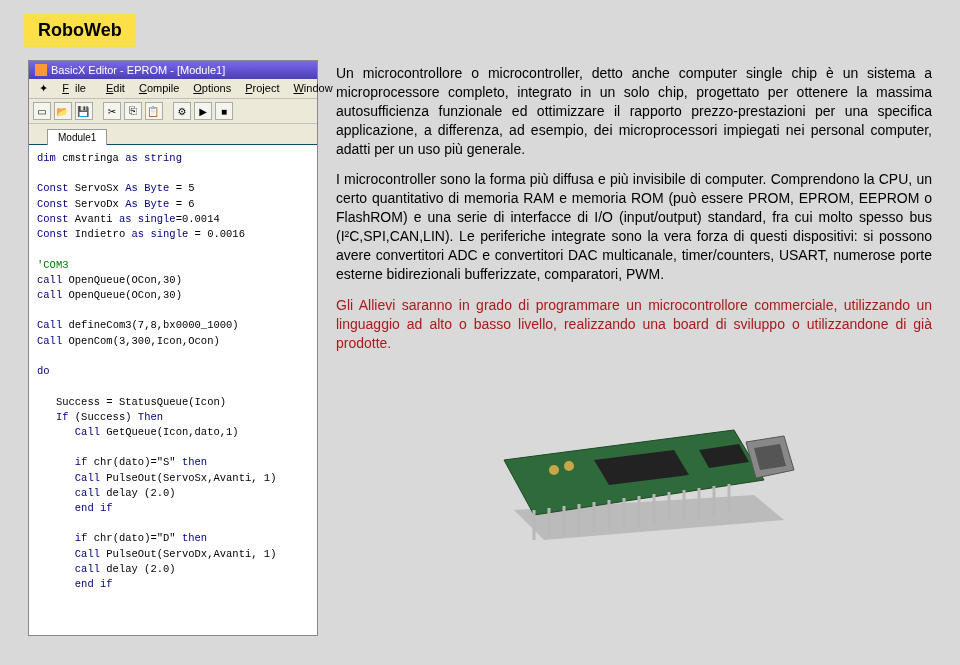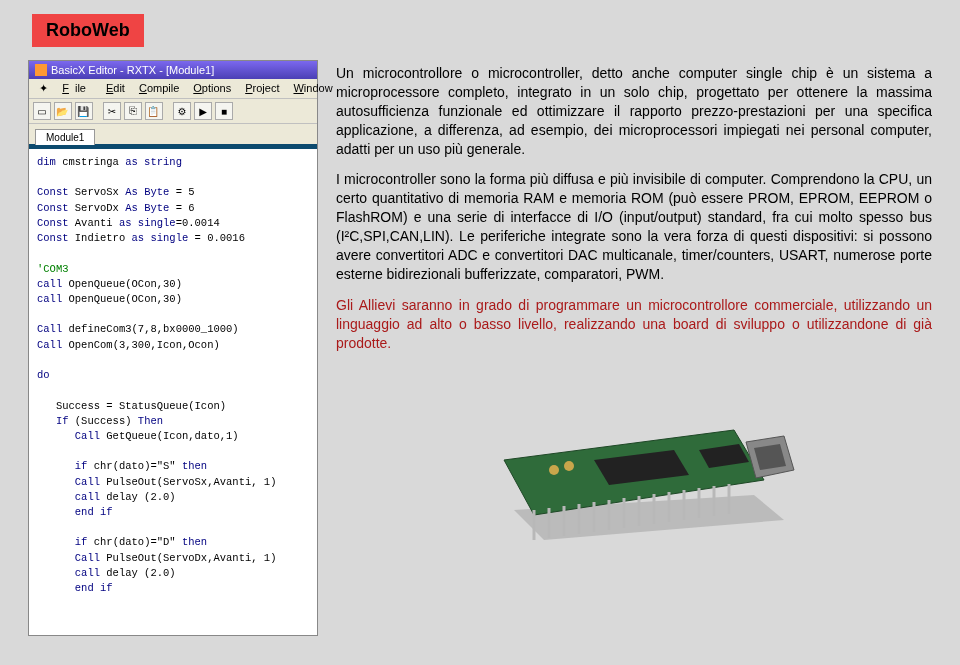--- a/index.html
+++ b/index.html
@@ -13,22 +13,22 @@
   }
   .page {
     width: 960px;
     height: 665px;
     background: #d9d9d9;
     position: relative;
   }
   .tab {
     position: absolute;
     top: 14px;
-    left: 32px;
-    background: #ef4444;
+    left: 24px;
+    background: #fde047;
     color: #000;
     font-weight: bold;
     font-size: 18px;
     padding: 6px 14px;
   }
   .content-row {
     position: absolute;
     top: 60px;
     left: 28px;
     right: 28px;
@@ -77,23 +77,23 @@
   .tb-btn {
     width: 18px; height: 18px;
     border: 1px solid #aaa;
     background: #f5f5f0;
     display: flex; align-items: center; justify-content: center;
     font-size: 10px;
   }
   .tb-sep { width: 4px; }
   .tabstrip {
     background: #ece9d8;
-    padding: 4px 6px 0 6px;
+    padding: 4px 6px 0 18px;
     font-size: 10px;
-    border-bottom: 5px solid #0c4a6e;
+    border-bottom: 1px solid #0c4a6e;
   }
   .tabstrip .filetab {
     display: inline-block;
     background: #fff;
     border: 1px solid #999;
     border-bottom: none;
     padding: 2px 10px;
     position: relative;
     top: 1px;
   }
@@ -144,21 +144,21 @@
 
   <div class="tab">
     <span>RoboWeb</span>
   </div>
 
   <div class="content-row">
 
     <div class="editor">
       <div class="titlebar">
         <span class="app-icon"></span>
-        <span>BasicX Editor - RXTX - [Module1]</span>
+        <span>BasicX Editor - EPROM - [Module1]</span>
       </div>
       <div class="menubar">
         <span>✦</span>
         <span><u>F</u><span>ile</span></span>
         <span><u>E</u>dit</span>
         <span><u>C</u>ompile</span>
         <span><u>O</u>ptions</span>
         <span><u>P</u>roject</span>
         <span><u>W</u>indow</span>
       </div>

